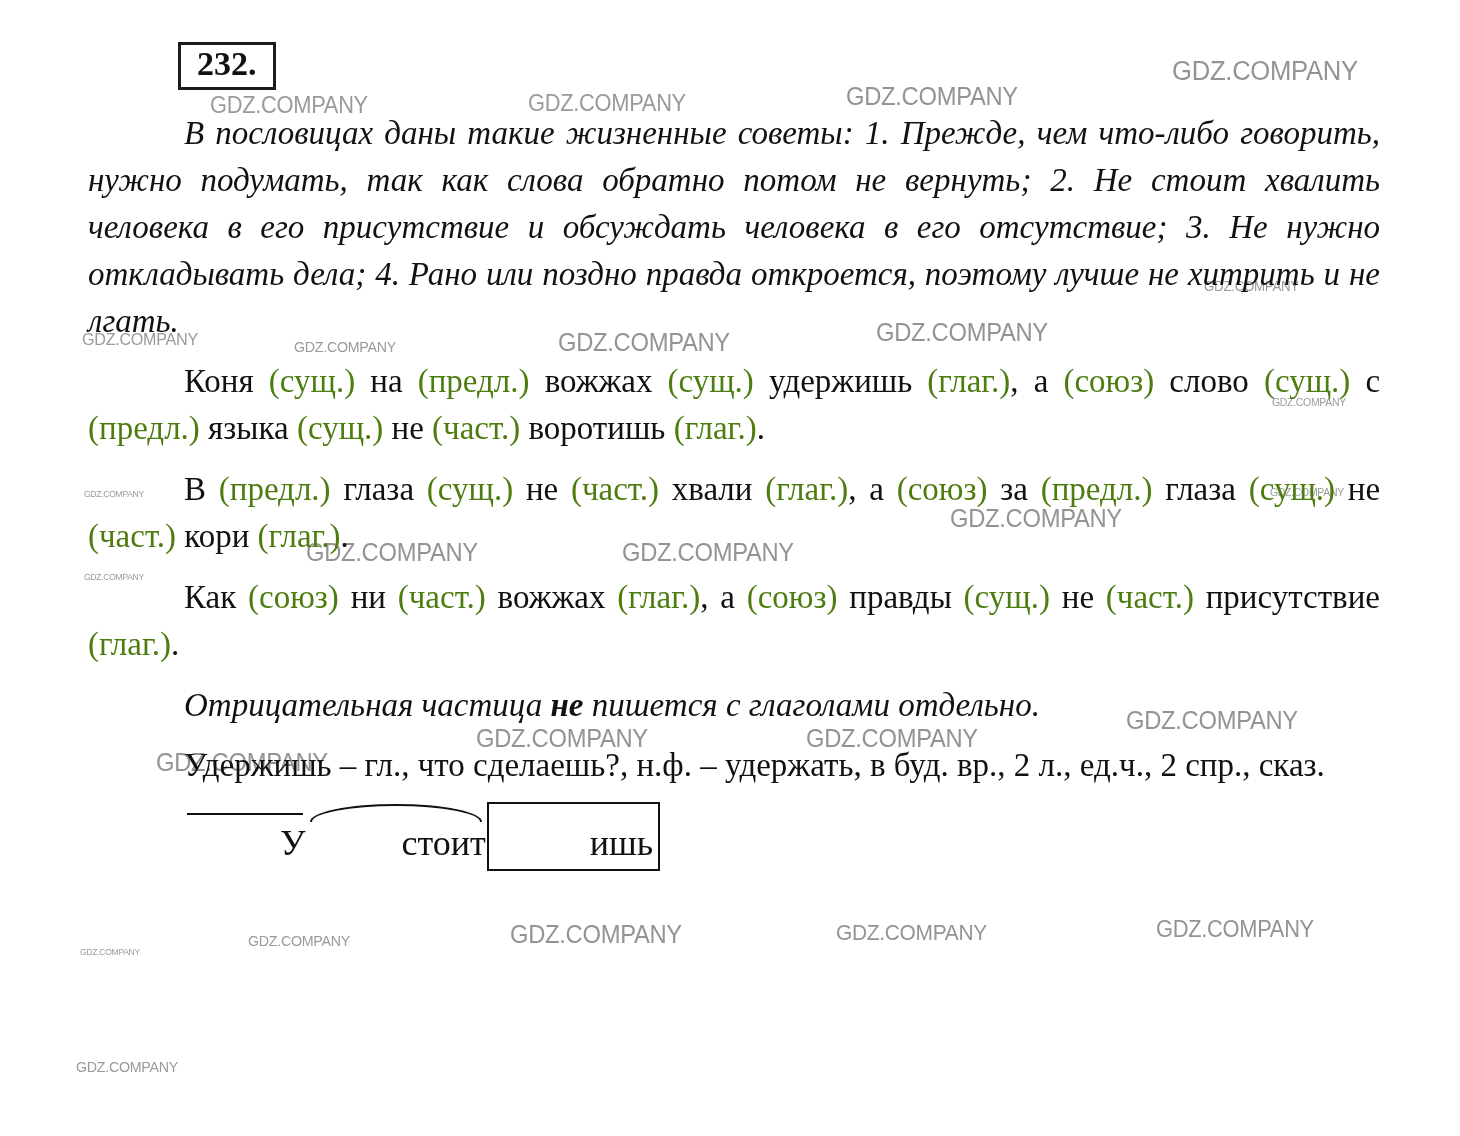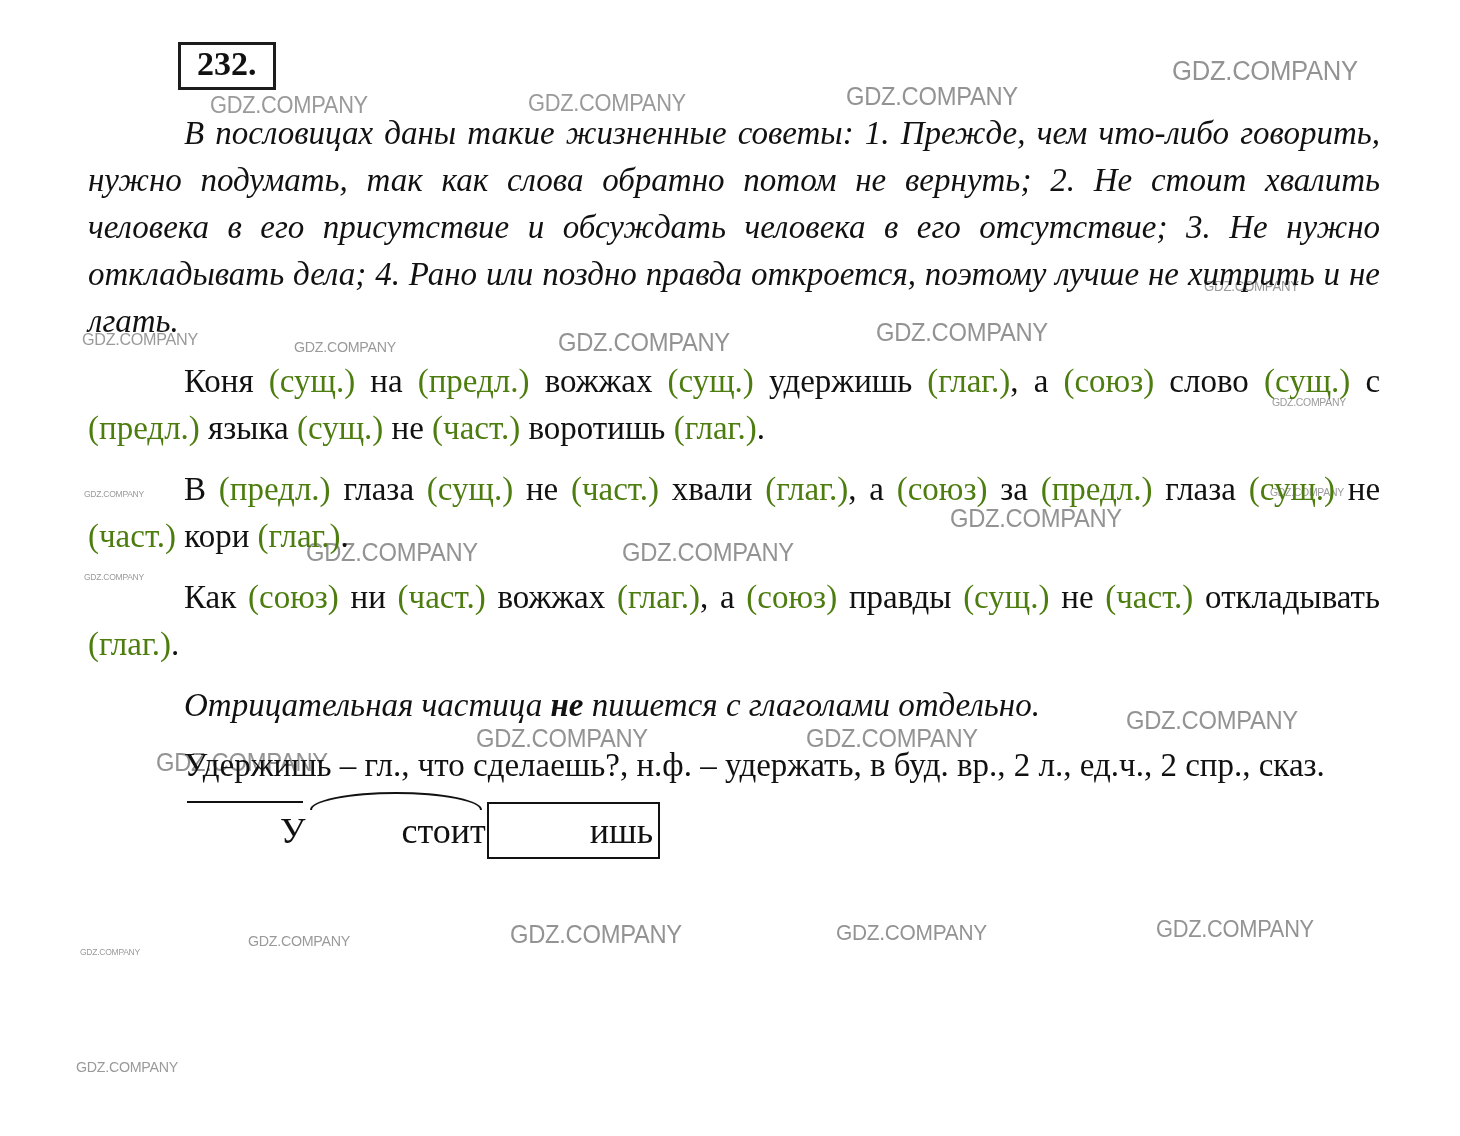--- a/index.html
+++ b/index.html
@@ -74,21 +74,21 @@
     content: "";
     position: absolute;
     top: -16px; left: 4px; right: 4px;
     height: 16px;
     border: 2.5px solid #111;
     border-bottom: none;
     border-radius: 50% 50% 0 0 / 100% 100% 0 0;
   }
   .ending {
     border: 2.5px solid #111;
-    padding: 4px 5px 2px 5px;
+    padding: 16px 5px 2px 5px;
     margin-left: 1px;
   }
 </style>
 </head>
 <body>
 
 <div class="page">
 
   <div class="watermark-layer">
       <span class="watermark" style="left: 1172px; top: 56px; font-size: 27px; opacity: 0.85;">GDZ.COMPANY</span>
@@ -123,21 +123,21 @@
     <span>232.</span>
   </div>
 
   <div class="content">
 
     <p class="intro">В пословицах даны такие жизненные советы: 1. Прежде, чем что-либо говорить, нужно подумать, так как слова обратно потом не вернуть; 2. Не стоит хвалить человека в его присутствие и обсуждать человека в его отсутствие; 3. Не нужно откладывать дела; 4. Рано или поздно правда откроется, поэтому лучше не хитрить и не лгать.</p>
 
     <div>
         <p class="proverb"><span>Коня</span><span class="pos"> (сущ.)</span> <span>на</span><span class="pos"> (предл.)</span> <span>вожжах</span><span class="pos"> (сущ.)</span> <span>удержишь</span><span class="pos"> (глаг.)</span>, <span>а</span><span class="pos"> (союз)</span> <span>слово</span><span class="pos"> (сущ.)</span> <span>с</span><span class="pos"> (предл.)</span> <span>языка</span><span class="pos"> (сущ.)</span> <span>не</span><span class="pos"> (част.)</span> <span>воротишь</span><span class="pos"> (глаг.)</span>.</p>
         <p class="proverb"><span>В</span><span class="pos"> (предл.)</span> <span>глаза</span><span class="pos"> (сущ.)</span> <span>не</span><span class="pos"> (част.)</span> <span>хвали</span><span class="pos"> (глаг.)</span>, <span>а</span><span class="pos"> (союз)</span> <span>за</span><span class="pos"> (предл.)</span> <span>глаза</span><span class="pos"> (сущ.)</span> <span>не</span><span class="pos"> (част.)</span> <span>кори</span><span class="pos"> (глаг.)</span>.</p>
-        <p class="proverb"><span>Как</span><span class="pos"> (союз)</span> <span>ни</span><span class="pos"> (част.)</span> <span>вожжах</span><span class="pos"> (глаг.)</span>, <span>а</span><span class="pos"> (союз)</span> <span>правды</span><span class="pos"> (сущ.)</span> <span>не</span><span class="pos"> (част.)</span> <span>откладывать</span><span class="pos"> (глаг.)</span>.</p>
+        <p class="proverb"><span>Как</span><span class="pos"> (союз)</span> <span>ни</span><span class="pos"> (част.)</span> <span>вожжах</span><span class="pos"> (глаг.)</span>, <span>а</span><span class="pos"> (союз)</span> <span>правды</span><span class="pos"> (сущ.)</span> <span>не</span><span class="pos"> (част.)</span> <span>присутствие</span><span class="pos"> (глаг.)</span>.</p>
       </div>
 
     <p class="rule"><span>Отрицательная частица </span><span class="bold-word">не</span><span> пишется с глаголами отдельно.</span></p>
 
 
     <p class="analysis">Удержишь – гл., что сделаешь?, н.ф. – удержать, в буд. вр., 2 л., ед.ч., 2 спр., сказ.</p>
 
     <p class="morph-line"><span class="morph-word"><span class="morpheme prefix">У</span><span class="morpheme root">стоит</span><span class="morpheme ending">ишь</span></span></p>
 
   </div>

